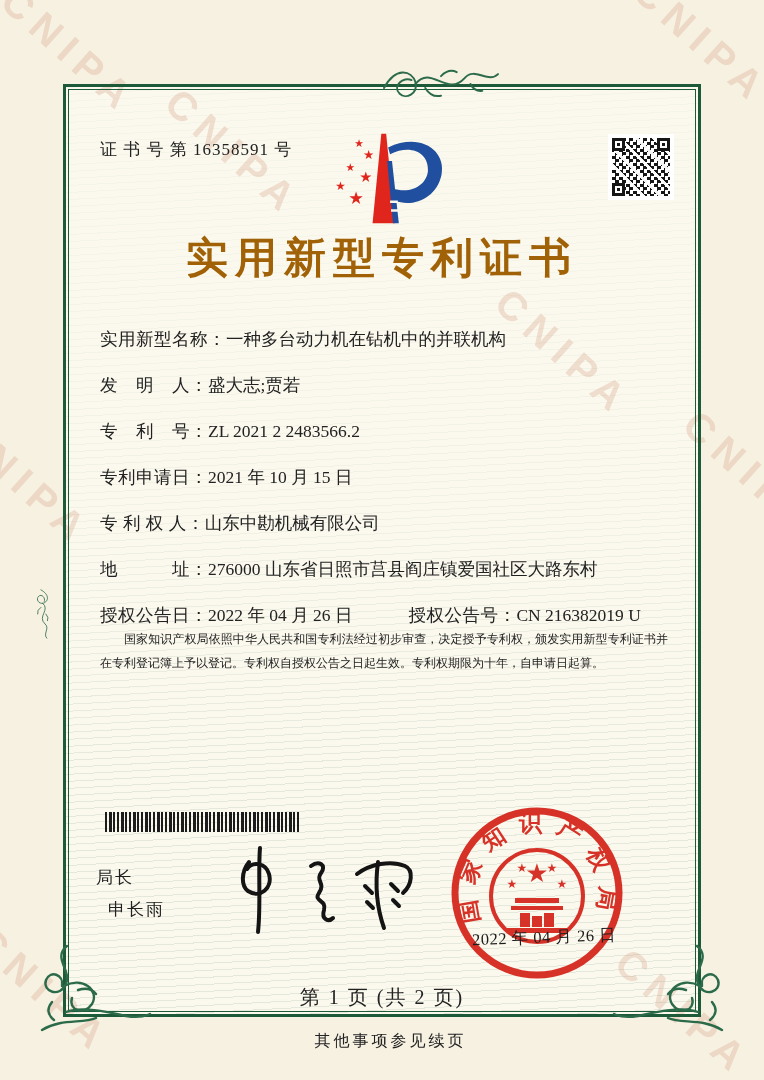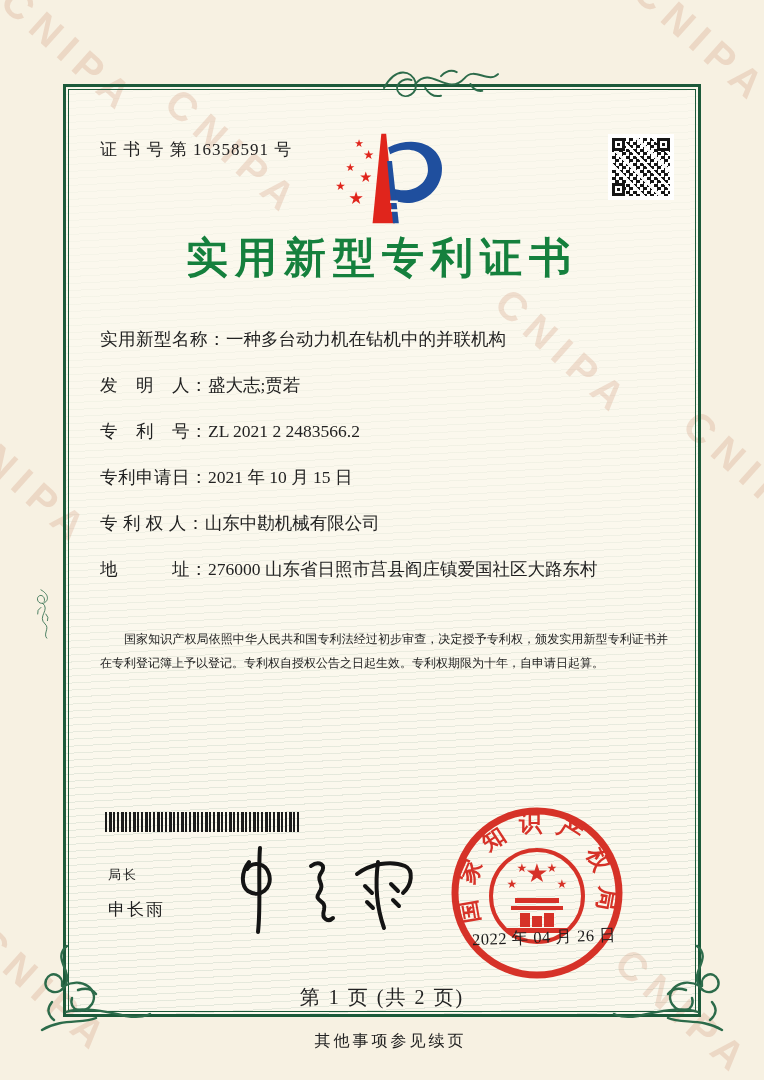--- a/index.html
+++ b/index.html
@@ -36,35 +36,35 @@
       repeating-conic-gradient(#161616 0 25%,#fff 0 50%) 0 0/7px 7px,
       #fff;
   }
   .qr-grid::before{content:"";position:absolute;inset:0;
     background:repeating-linear-gradient(45deg,transparent 0 9px,rgba(255,255,255,.95) 9px 12px);}
   .finder{position:absolute;width:13px;height:13px;border:3px solid #161616;background:#fff;box-sizing:border-box;}
   .finder::after{content:"";position:absolute;inset:2px;background:#161616;}
   .finder.tl{left:0;top:0}.finder.tr{right:0;top:0}.finder.bl{left:0;bottom:0}
   .title{
     position:absolute;left:0;right:0;top:230px;text-align:center;
-    font-size:42px;font-weight:bold;letter-spacing:7px;color:#15803d;
+    font-size:42px;font-weight:bold;letter-spacing:7px;color:#a16207;
   }
   .fields{position:absolute;left:100px;top:327px;width:575px;font-size:17.5px;}
   .field-row{height:46px;white-space:nowrap;}
   .field-row .lbl{letter-spacing:0.5px;}
   .grant-pair2{margin-left:56px;}
   .paras{position:absolute;left:100px;top:628px;width:568px;font-size:12px;line-height:23.5px;text-align:justify;}
   .paras p{margin:0;text-indent:2em;}
   .barcode{
     position:absolute;left:105px;top:812px;width:196px;height:20px;
     background:
       repeating-linear-gradient(90deg,#1c1c1c 0 2px,transparent 2px 4px),
       repeating-linear-gradient(90deg,transparent 0 5px,#1c1c1c 5px 7px,transparent 7px 12px);
   }
-  .signer-title{position:absolute;left:108px;top:866px;font-size:13px;letter-spacing:2px;}
+  .signer-title{position:absolute;left:96px;top:866px;font-size:17px;letter-spacing:2px;}
   .signer-name{position:absolute;left:108px;top:898px;font-size:17px;letter-spacing:2px;}
   .signature{position:absolute;left:215px;top:840px;width:210px;height:100px;}
   .seal{position:absolute;left:448px;top:804px;width:178px;height:178px;opacity:.95;}
   .seal-date{
     position:absolute;left:472px;top:926px;width:180px;font-size:16.5px;color:#1d1d1d;
     letter-spacing:0.5px;transform:rotate(-2deg);white-space:nowrap;
   }
   .page-footer{position:absolute;left:0;right:0;top:984px;text-align:center;font-size:20px;letter-spacing:2px;}
   .continuation{position:absolute;left:0;right:0;top:1031px;text-align:center;font-size:16px;letter-spacing:3px;margin-left:17px;}
 </style>
@@ -158,20 +158,23 @@
         <span class="lbl">专　利　号：</span><span>ZL 2021 2 2483566.2</span>
       </div>
       <div class="field-row">
         <span class="lbl">专利申请日：</span><span>2021 年 10 月 15 日</span>
       </div>
       <div class="field-row">
         <span class="lbl">专 利 权 人：</span><span>山东中勘机械有限公司</span>
       </div>
       <div class="field-row">
         <span class="lbl">地　　　址：</span><span>276000 山东省日照市莒县阎庄镇爱国社区大路东村</span>
+      </div>
+      <div class="field-row">
+        <span class="lbl">授权公告日：</span><span>2022 年 04 月 26 日</span><span class="grant-pair2"><span class="lbl">授权公告号：</span><span>CN 216382019 U</span></span>
       </div>
     </div>
 
     <div class="paras">
       <p>国家知识产权局依照中华人民共和国专利法经过初步审查，决定授予专利权，颁发实用新型专利证书并在专利登记簿上予以登记。专利权自授权公告之日起生效。专利权期限为十年，自申请日起算。</p>
     </div>
 
     <div class="barcode"></div>
 
     <div class="signer-title">局长</div>

